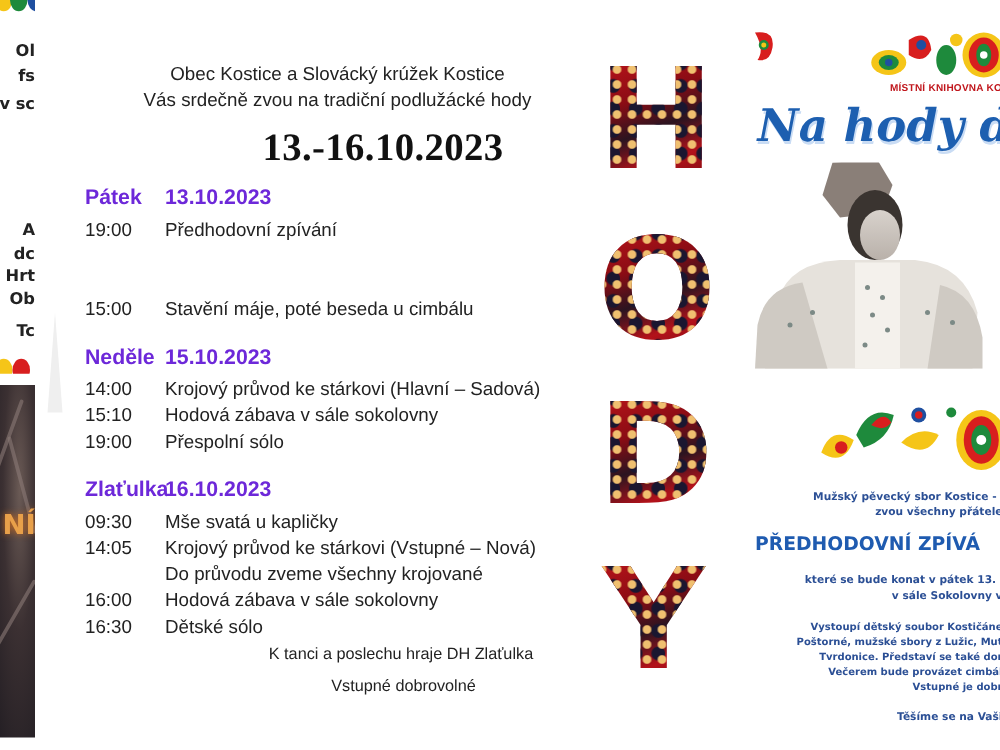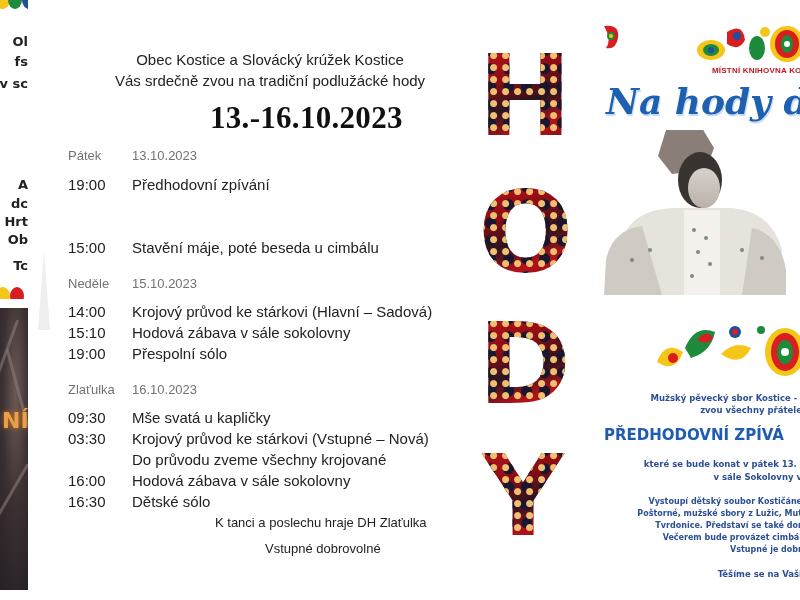--- a/index.html
+++ b/index.html
@@ -19,21 +19,21 @@
   .left-photo-word { position: absolute; left: 2px; top: 100px; font-size: 22px; font-weight: bold; color: #e8a04a; text-shadow: 0 0 6px #c86a20; font-family: "DejaVu Sans", sans-serif; }
   .left-spike { position: absolute; left: 38px; top: 250px; width: 0; height: 0;
     border-left: 6px solid transparent; border-right: 6px solid transparent; border-bottom: 80px solid #efefef; }
 
   
   .program { position: absolute; left: 60px; top: 0; width: 420px; height: 515px; }
   .intro { position: absolute; top: 49px; left: 0; width: 420px; text-align: center; font-size: 15px; line-height: 21px; color: #222; }
   .intro div { white-space: nowrap; }
   .date-range { position: absolute; top: 100px; left: 150px; font-size: 31px; font-weight: bold; color: #111; letter-spacing: .3px; font-family: Liberation Serif, serif; }
 
-  .day-head { position: absolute; left: 8px; font-weight: normal; font-size: 13px; color: #737373; white-space: nowrap; }
+  .day-head { position: absolute; left: 8px; font-weight: bold; font-size: 17px; color: #6d28d9; white-space: nowrap; }
   .day-head .dname { display: inline-block; width: 64px; }
   .ev { position: absolute; left: 8px; font-size: 15px; color: #222; white-space: nowrap; }
   .ev .t { display: inline-block; width: 64px; }
   .footer-line { position: absolute; font-size: 13px; color: #222; white-space: nowrap; }
 
   
   .hody { position: absolute; left: 478px; top: 40px; width: 90px; height: 520px; }
   .letter { position: absolute; left: 0; width: 90px; text-align: center; font-family: "DejaVu Sans", sans-serif; font-weight: 900; font-size: 112px; line-height: 1;
     background:
       radial-gradient(circle at 30% 30%, #f0c070 0 3px, transparent 4px) 0 0/12px 12px,
@@ -113,21 +113,21 @@
     <span class="t">19:00</span><span>Přespolní sólo</span>
   </div>
 
   <div class="day-head" style="top:382px">
     <span class="dname">Zlaťulka</span><span>16.10.2023</span>
   </div>
   <div class="ev" style="top:409px">
     <span class="t">09:30</span><span>Mše svatá u kapličky</span>
   </div>
   <div class="ev" style="top:430px">
-    <span class="t">03:30</span><span>Krojový průvod ke stárkovi  (Vstupné – Nová)</span>
+    <span class="t">14:05</span><span>Krojový průvod ke stárkovi  (Vstupné – Nová)</span>
   </div>
   <div class="ev" style="top:451px">
     <span class="t"></span><span>Do průvodu zveme všechny krojované</span>
   </div>
   <div class="ev" style="top:472px">
     <span class="t">16:00</span><span>Hodová zábava v sále sokolovny</span>
   </div>
   <div class="ev" style="top:493px">
     <span class="t">16:30</span><span>Dětské sólo</span>
   </div>

